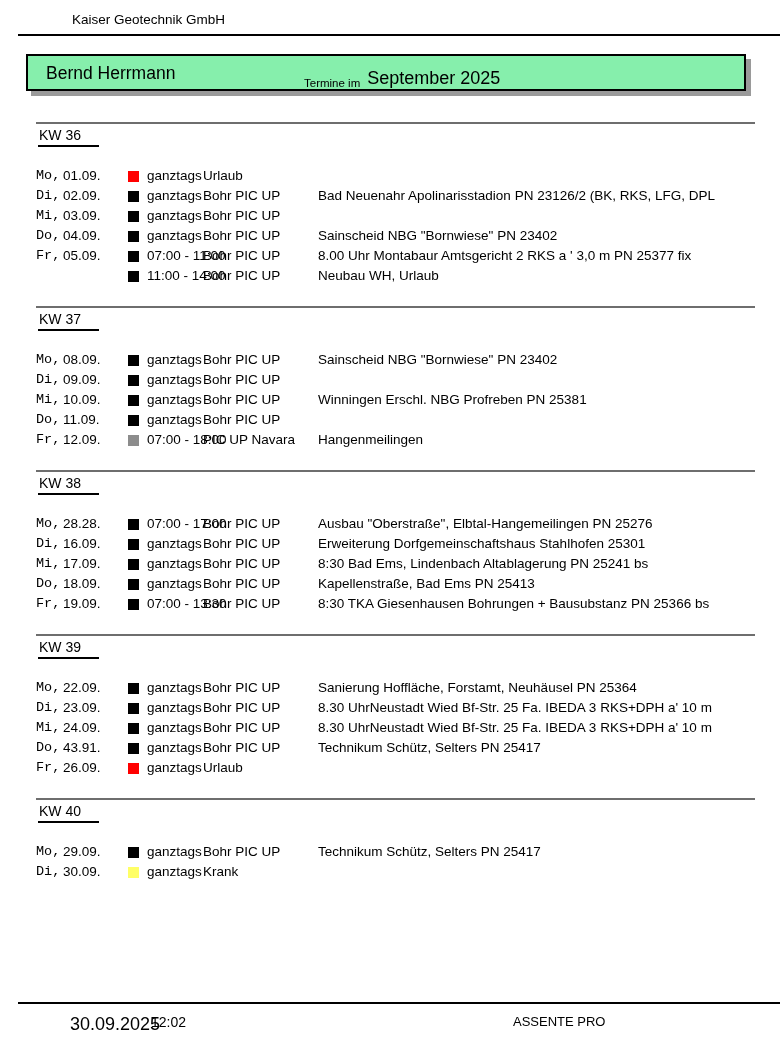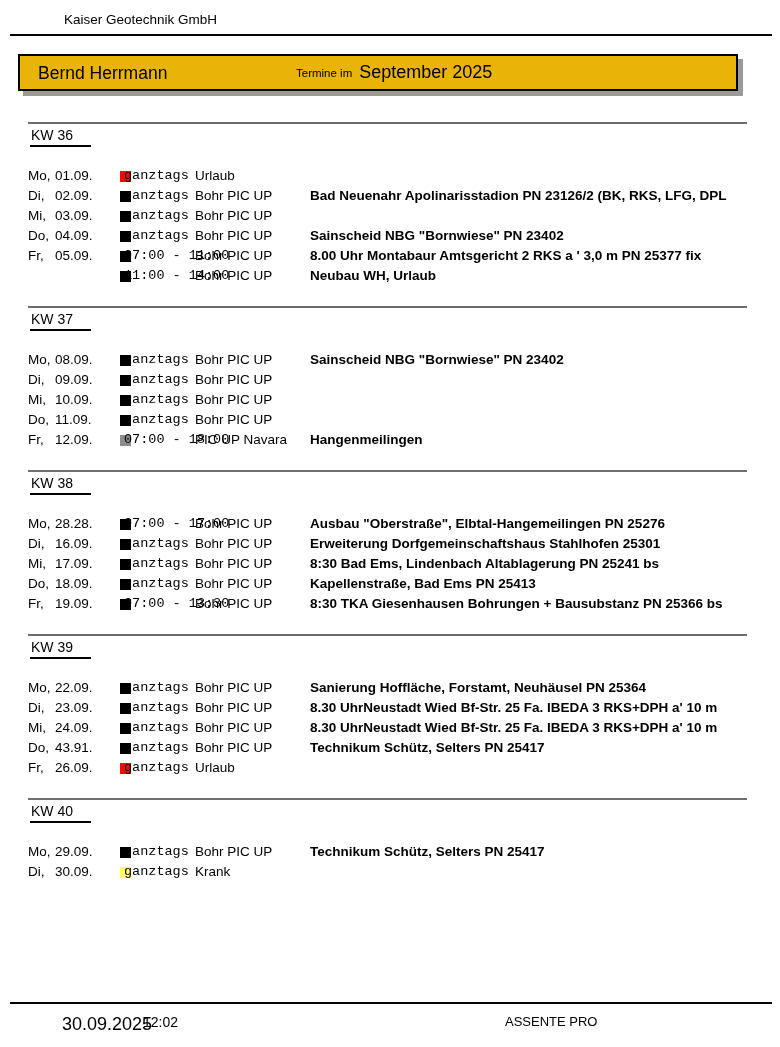--- a/index.html
+++ b/index.html
@@ -3,52 +3,52 @@
 <meta charset="utf-8">
 <style>
   html, body { margin: 0; padding: 0; background: #ffffff; }
   body {
     width: 780px; height: 1047px;
     font-family: "Liberation Sans", sans-serif;
     color: #000;
     position: relative;
     overflow: hidden;
   }
-  .page { position: absolute; inset: 0; background: #fff; }
+  .page { position: absolute; inset: 0; background: #fff; margin-left: 8px; }
 
   .company { position: absolute; left: 64px; top: 12px; font-size: 13.5px; }
   .top-rule { position: absolute; left: 10px; top: 34px; width: 762px; height: 2px; background: #000; }
 
   .title-box {
     position: absolute; left: 18px; top: 54px; width: 716px; height: 33px;
-    border: 2px solid #000; background: #eab308;
+    border: 2px solid #000; background: #86efac;
     box-shadow: 5px 5px 0 #9a9a9a;
   }
   .person { position: absolute; left: 18px; top: 7px; font-size: 17.5px; }
-  .title-group { position: absolute; left: 276px; top: 0; height: 100%; display: flex; align-items: center; gap: 7px; }
+  .title-group { position: absolute; left: 276px; top: 0; height: 100%; display: flex; align-items: flex-end; gap: 7px; }
   .title-prefix { font-size: 11.5px; }
   .title-month { font-size: 18px; }
 
   .weeks { position: absolute; left: 28px; top: 122px; width: 719px; }
   .week { margin-bottom: 20px; }
   .week-rule { height: 2px; background: #6e6e6e; }
   .week-label {
     display: inline-block; margin-top: 3px; margin-left: 2px;
     font-size: 14px; padding: 0 18px 2px 1px;
     border-bottom: 2px solid #000;
   }
   .rows { margin-top: 19px; }
   .row { position: relative; height: 20px; font-size: 13.5px; }
   .row span { position: absolute; top: 2px; white-space: pre; }
-  .c-day      { left: 0; }
+  .c-day      { left: 0; font-family: Liberation Mono, monospace; }
   .c-date     { left: 27px; }
   .c-marker   { left: 92px; top: 5px !important; width: 11px; height: 11px; display: inline-block; }
-  .c-time     { left: 96px; font-family: Liberation Mono, monospace; }
+  .c-time     { left: 111px; }
   .c-activity { left: 167px; }
-  .c-desc     { left: 282px; font-weight: bold; }
+  .c-desc     { left: 282px; }
 
   .footer-rule { position: absolute; left: 10px; top: 1002px; width: 762px; height: 2px; background: #000; }
   .footer-date { position: absolute; left: 62px;  top: 1014px; font-size: 18px; }
   .footer-time { position: absolute; left: 143px; top: 1014px; font-size: 14px; }
   .footer-app  { position: absolute; left: 505px; top: 1014px; font-size: 13px; }
 </style>
 </head>
 <body>
 
 <div class="page">
@@ -144,20 +144,21 @@
     <span class="c-time">ganztags</span>
     <span class="c-activity">Bohr PIC UP</span>
   </div>
 
   <div class="row">
     <span class="c-day">Mi,</span>
     <span class="c-date">10.09.</span>
     <span class="c-marker" style="background: rgb(0, 0, 0);"></span>
     <span class="c-time">ganztags</span>
     <span class="c-activity">Bohr PIC UP</span>
+    <span class="c-desc">Winningen Erschl. NBG Profreben PN 25381</span>
   </div>
 
   <div class="row">
     <span class="c-day">Do,</span>
     <span class="c-date">11.09.</span>
     <span class="c-marker" style="background: rgb(0, 0, 0);"></span>
     <span class="c-time">ganztags</span>
     <span class="c-activity">Bohr PIC UP</span>
   </div>
 

